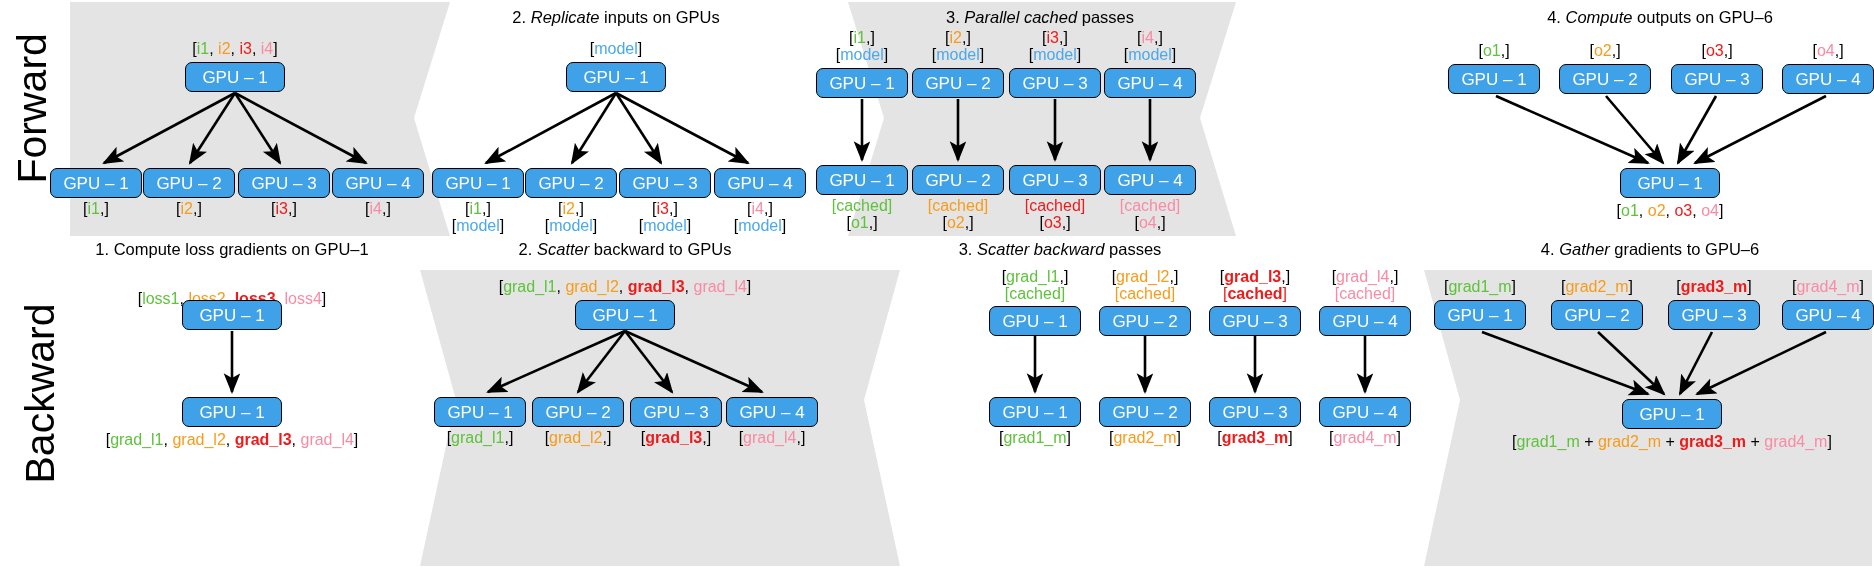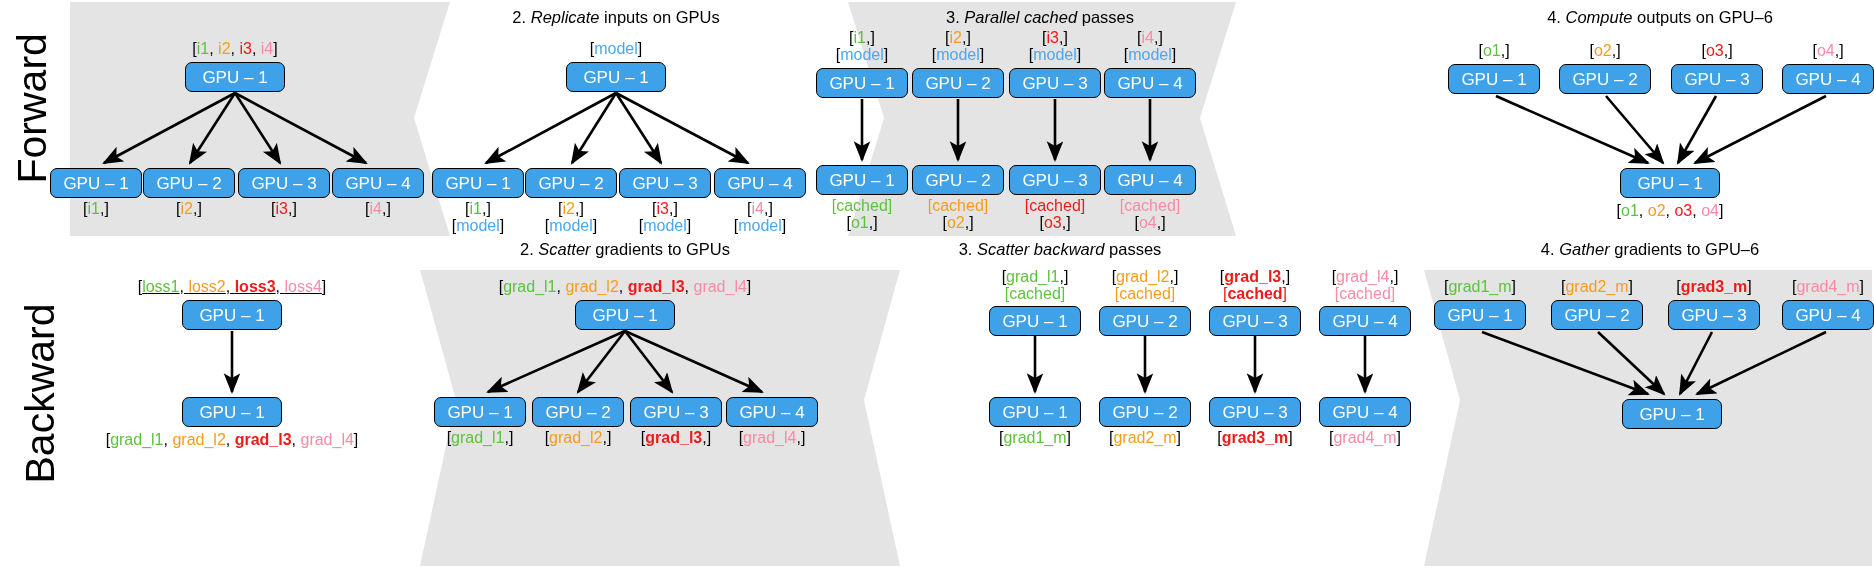--- a/index.html
+++ b/index.html
@@ -193,35 +193,36 @@
       <line x1="1496" y1="96" x2="1648" y2="163"></line>
       <line x1="1606" y1="96" x2="1663" y2="163"></line>
       <line x1="1716" y1="96" x2="1678" y2="163"></line>
       <line x1="1826" y1="96" x2="1695" y2="163"></line>
     </g>
   </svg>
 
   <div class="gpu" style="left:1670px;top:168px;width:100px;">GPU – 1</div>
   <div class="lbl" style="left:1670px;top:202px;"><span>[</span><span class="g">o1</span><span>, </span><span class="o">o2</span><span>, </span><span class="r">o3</span><span>, </span><span class="p">o4</span><span>]</span></div>
 
-  <div class="lbl" style="left:232px;top:278px;text-decoration:underline;"><span>[</span><span class="g">loss1</span><span>, </span><span class="o">loss2</span><span>, </span><span class="r" style="font-weight: 700;">loss3</span><span>, </span><span class="p">loss4</span><span>]</span></div>
+  <div class="panel-title" style="left:232px;top:240px;">1. Compute loss gradients on GPU–1</div>
+  <div class="lbl" style="left:232px;top:290px;"><span>[</span><span class="g">loss1</span><span>, </span><span class="o">loss2</span><span>, </span><span class="r" style="font-weight: 700;">loss3</span><span>, </span><span class="p">loss4</span><span>]</span></div>
   <div class="gpu" style="left:232px;top:300px;width:100px;">GPU – 1</div>
 
   <svg class="arrows" width="1874" height="570">
     <g stroke="#000" stroke-width="2.6" fill="none" marker-end="url(#ah)">
       <line x1="232" y1="331" x2="232" y2="392"></line>
     </g>
   </svg>
 
   <div class="gpu" style="left:232px;top:397px;width:100px;">GPU – 1</div>
   <div class="lbl" style="left:232px;top:431px;"><span>[</span><span class="g">grad_l1</span><span>, </span><span class="o">grad_l2</span><span>, </span><span class="r" style="font-weight: 700;">grad_l3</span><span>, </span><span class="p">grad_l4</span><span>]</span></div>
 
   <div class="panel-title" style="left:625px;top:240px;">
     <span>2.</span>
-    <i>Scatter</i><span> gradients to GPUs</span>
+    <i>Scatter</i><span> backward to GPUs</span>
   </div>
   <div class="lbl" style="left:625px;top:278px;"><span>[</span><span class="g">grad_l1</span><span>, </span><span class="o">grad_l2</span><span>, </span><span class="r" style="font-weight: 700;">grad_l3</span><span>, </span><span class="p">grad_l4</span><span>]</span></div>
   <div class="gpu" style="left:625px;top:300px;width:100px;">GPU – 1</div>
 
   <svg class="arrows" width="1874" height="570">
     <g stroke="#000" stroke-width="2.6" fill="none" marker-end="url(#ah)">
       <line x1="625" y1="331" x2="488" y2="392"></line>
       <line x1="625" y1="331" x2="578" y2="392"></line>
       <line x1="625" y1="331" x2="672" y2="392"></line>
       <line x1="625" y1="331" x2="762" y2="392"></line>
@@ -292,14 +293,15 @@
   <svg class="arrows" width="1874" height="570">
     <g stroke="#000" stroke-width="2.6" fill="none" marker-end="url(#ah)">
       <line x1="1482" y1="332" x2="1648" y2="394"></line>
       <line x1="1598" y1="332" x2="1664" y2="394"></line>
       <line x1="1712" y1="332" x2="1680" y2="394"></line>
       <line x1="1826" y1="332" x2="1697" y2="394"></line>
     </g>
   </svg>
 
   <div class="gpu" style="left:1672px;top:399px;width:100px;">GPU – 1</div>
+  <div class="lbl" style="left:1672px;top:433px;"><span>[</span><span class="g">grad1_m</span><span> + </span><span class="o">grad2_m</span><span> + </span><span class="r" style="font-weight: 700;">grad3_m</span><span> + </span><span class="p">grad4_m</span><span>]</span></div>
 
 </div>
 
 </body></html>

